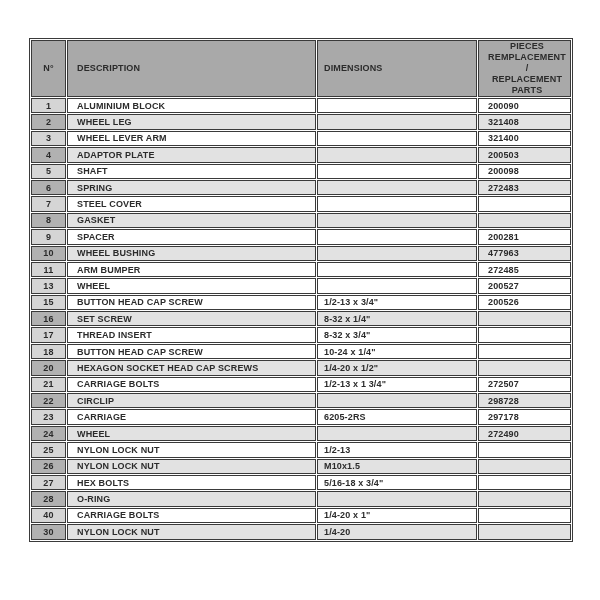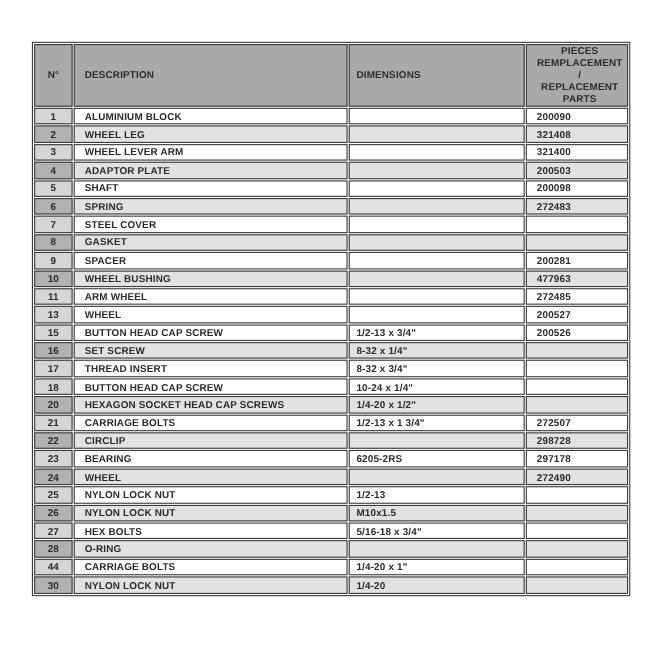--- a/index.html
+++ b/index.html
@@ -136,21 +136,21 @@
     <td class="c-part">200281</td>
   </tr>
         <tr class="even">
     <td class="c-no">10</td>
     <td class="c-desc">WHEEL BUSHING</td>
     <td class="c-dim"></td>
     <td class="c-part">477963</td>
   </tr>
         <tr class="odd">
     <td class="c-no">11</td>
-    <td class="c-desc">ARM WHEEL</td>
+    <td class="c-desc">ARM BUMPER</td>
     <td class="c-dim"></td>
     <td class="c-part">272485</td>
   </tr>
         <tr class="odd">
     <td class="c-no">13</td>
     <td class="c-desc">WHEEL</td>
     <td class="c-dim"></td>
     <td class="c-part">200527</td>
   </tr>
         <tr class="odd">
@@ -190,21 +190,21 @@
     <td class="c-part">272507</td>
   </tr>
         <tr class="even">
     <td class="c-no">22</td>
     <td class="c-desc">CIRCLIP</td>
     <td class="c-dim"></td>
     <td class="c-part">298728</td>
   </tr>
         <tr class="odd">
     <td class="c-no">23</td>
-    <td class="c-desc">BEARING</td>
+    <td class="c-desc">CARRIAGE</td>
     <td class="c-dim">6205-2RS</td>
     <td class="c-part">297178</td>
   </tr>
         <tr class="even">
     <td class="c-no">24</td>
     <td class="c-desc">WHEEL</td>
     <td class="c-dim"></td>
     <td class="c-part">272490</td>
   </tr>
         <tr class="odd">
@@ -225,21 +225,21 @@
     <td class="c-dim">5/16-18 x 3/4"</td>
     <td class="c-part"></td>
   </tr>
         <tr class="even">
     <td class="c-no">28</td>
     <td class="c-desc">O-RING</td>
     <td class="c-dim"></td>
     <td class="c-part"></td>
   </tr>
         <tr class="odd">
-    <td class="c-no">44</td>
+    <td class="c-no">40</td>
     <td class="c-desc">CARRIAGE BOLTS</td>
     <td class="c-dim">1/4-20 x 1"</td>
     <td class="c-part"></td>
   </tr>
         <tr class="even">
     <td class="c-no">30</td>
     <td class="c-desc">NYLON LOCK NUT</td>
     <td class="c-dim">1/4-20</td>
     <td class="c-part"></td>
   </tr>

